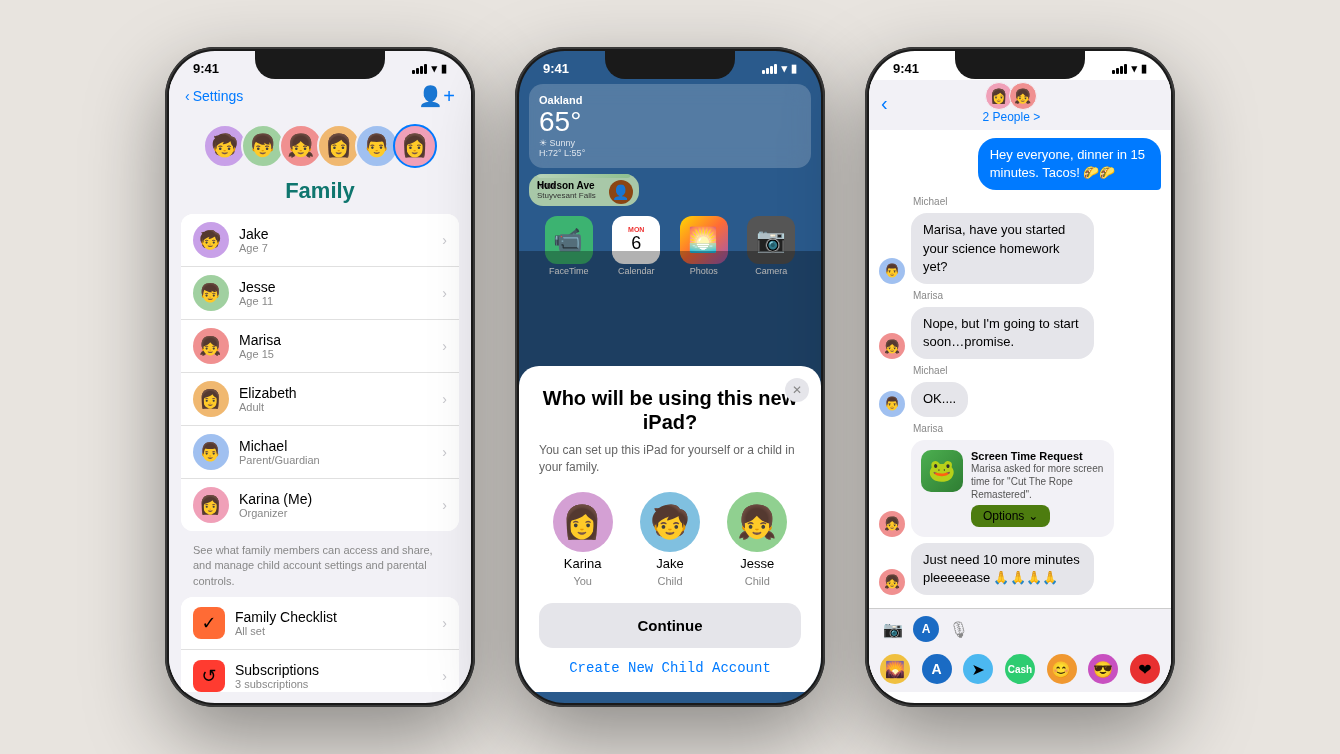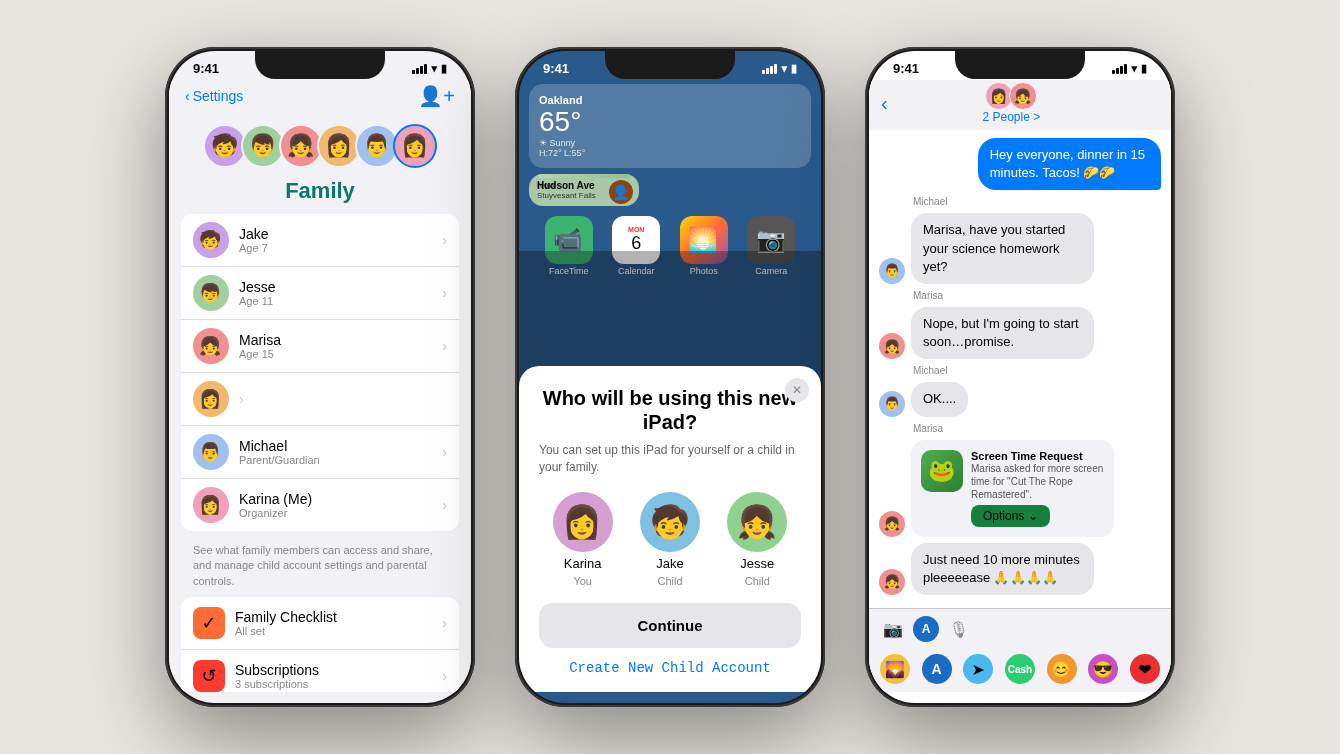--- a/index.html
+++ b/index.html
@@ -423,21 +423,21 @@
       align-items: center;
       justify-content: center;
       font-size: 22px;
       flex-shrink: 0;
       background: linear-gradient(135deg, #4CAF50, #2e7d32);
     }
     .screen-time-info { flex: 1; }
     .screen-time-title { font-size: 11px; font-weight: 700; color: #000; }
     .screen-time-text { font-size: 10px; color: #555; line-height: 1.3; }
     .options-btn {
-      background: #15803d;
+      background: #4d7c0f;
       border-radius: 8px;
       padding: 4px 12px;
       font-size: 12px;
       color: #000;
       display: inline-flex;
       align-items: center;
       gap: 4px;
       margin-top: 4px;
     }
     .input-bar {
@@ -550,20 +550,24 @@
         <div class="list-item">
           <div class="member-avatar av-red">👧</div>
           <div class="member-info">
             <div class="member-name">Marisa</div>
             <div class="member-role">Age 15</div>
           </div>
           <span class="chevron-right">›</span>
         </div>
         <div class="list-item">
           <div class="member-avatar av-orange">👩</div>
+          <div class="member-info">
+            <div class="member-name">Elizabeth</div>
+            <div class="member-role">Adult</div>
+          </div>
           <span class="chevron-right">›</span>
         </div>
         <div class="list-item">
           <div class="member-avatar av-blue">👨</div>
           <div class="member-info">
             <div class="member-name">Michael</div>
             <div class="member-role">Parent/Guardian</div>
           </div>
           <span class="chevron-right">›</span>
         </div>

